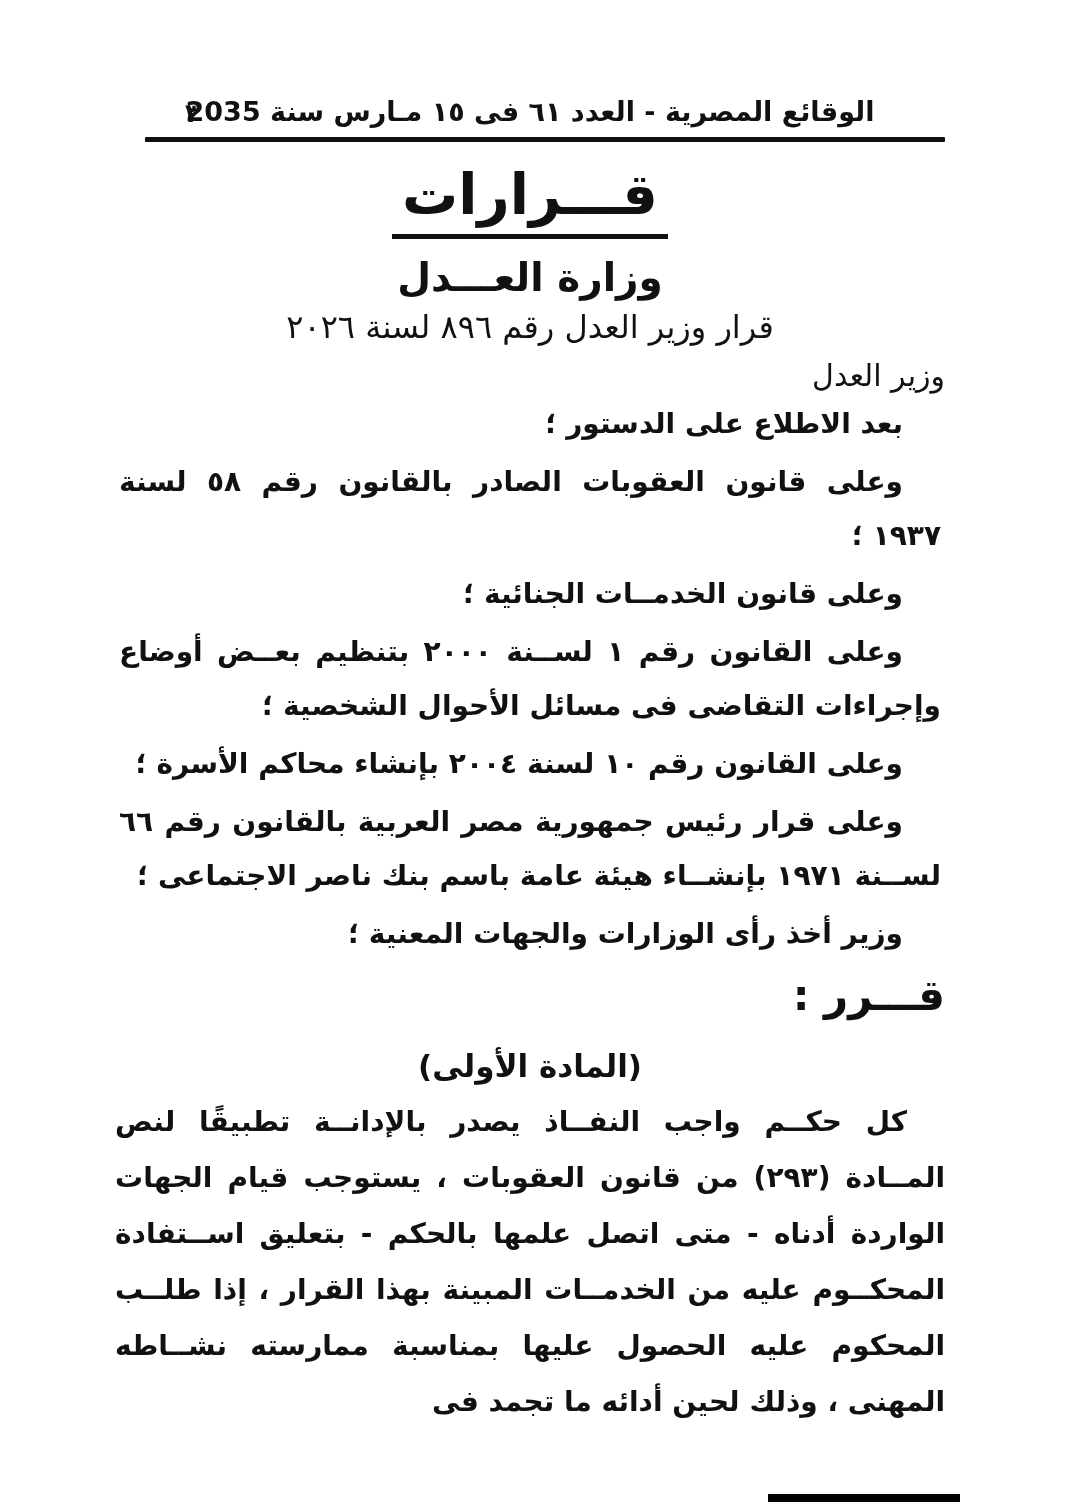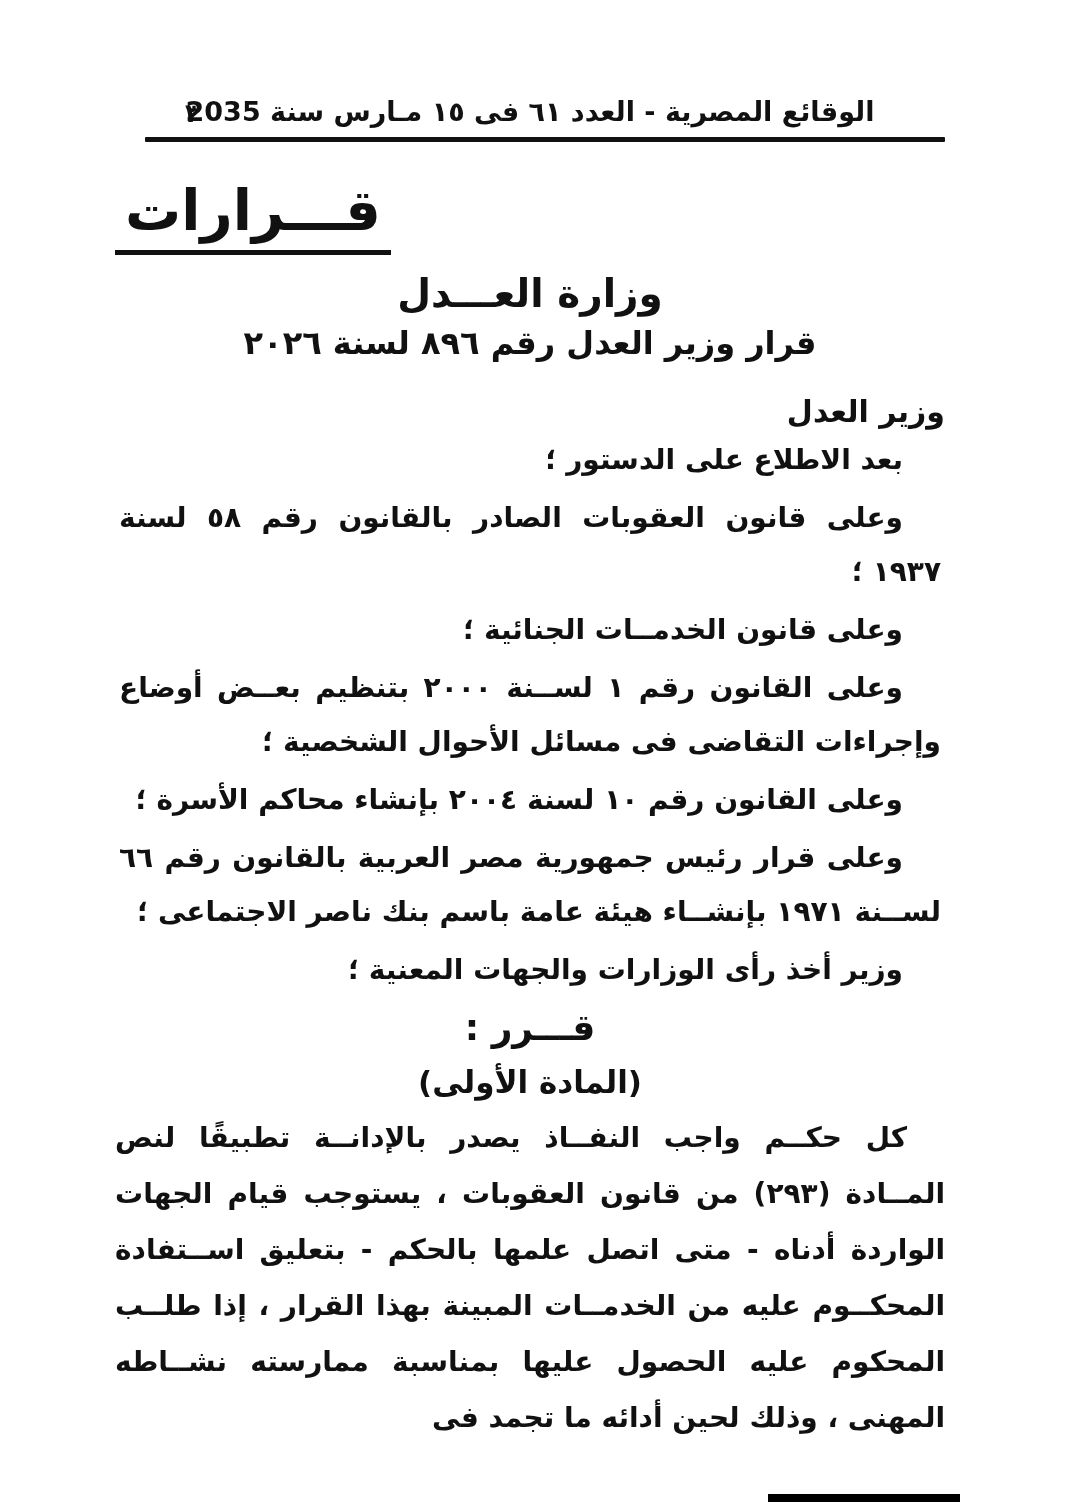--- a/index.html
+++ b/index.html
@@ -42,67 +42,67 @@
   }
   .header-rule {
     height: 5px;
     background: #111111;
     margin-top: 10px;
     margin-left: 30px;
     border-radius: 1px;
   }
   
   .section-title {
-    text-align: left;
-    margin-top: 38px;
+    text-align: center;
+    margin-top: 22px;
     line-height: 1.1;
   }
   .section-title .title-text {
     display: inline-block;
     font-size: 56px;
     font-weight: bold;
     padding: 0 10px 8px 10px;
     border-bottom: 5px solid #111111;
   }
   .ministry-title {
     text-align: center;
     margin-top: 16px;
     font-size: 39px;
     font-weight: bold;
   }
   .decree-title {
     text-align: center;
     margin-top: 8px;
     font-size: 32px;
-    font-weight: bold;
+    font-weight: normal;
   }
   .issuer-line {
-    margin-top: 32px;
+    margin-top: 12px;
     font-size: 30px;
-    font-weight: bold;
+    font-weight: normal;
     text-align: right;
   }
   
   .preamble p {
     margin: 4px;
     font-size: 28px;
     font-weight: bold;
     line-height: 54px;
     text-align: justify;
     text-indent: 38px;
   }
   .decision-word {
-    text-align: center;
+    text-align: right;
     margin-top: 10px;
-    font-size: 36px;
+    font-size: 42px;
     font-weight: bold;
   }
   .article-heading {
     text-align: center;
-    margin-top: 16px;
+    margin-top: 28px;
     font-size: 31px;
     font-weight: bold;
   }
   .article-body {
     margin: 10px 0 0 0;
     font-size: 28px;
     font-weight: bold;
     line-height: 56px;
     text-align: justify;
     text-indent: 38px;

